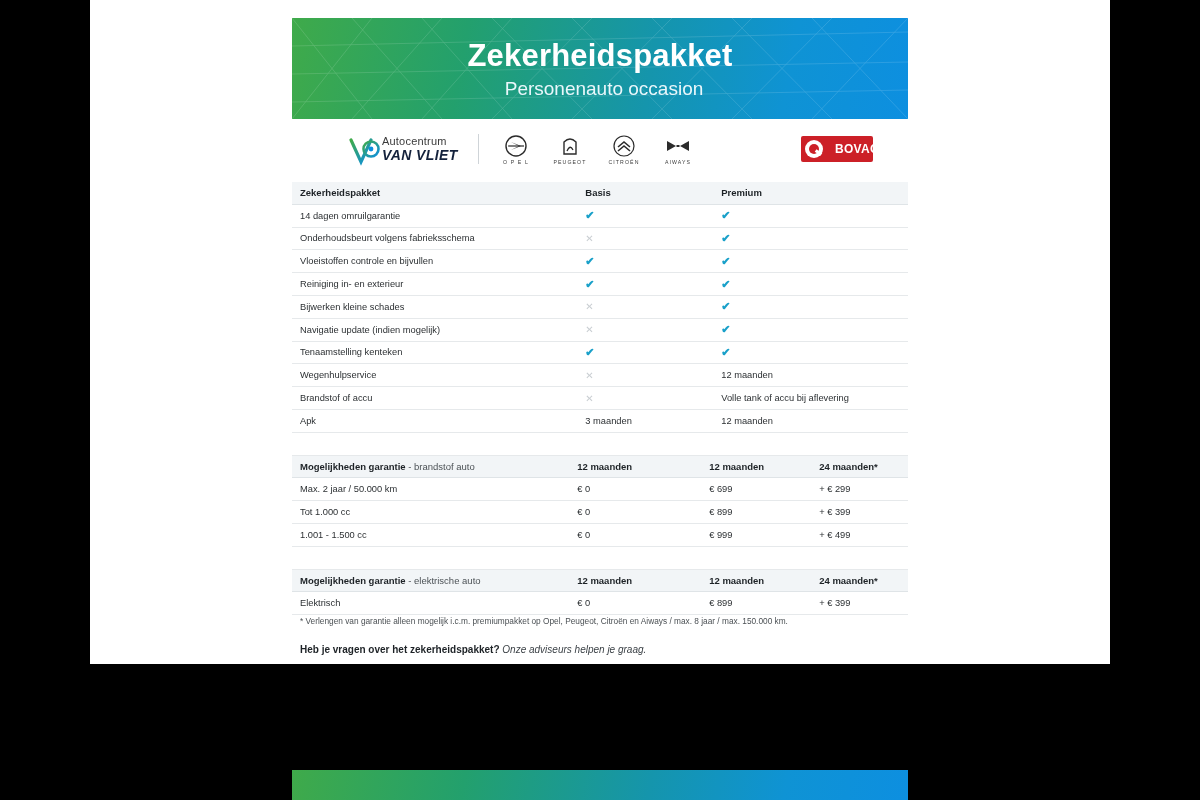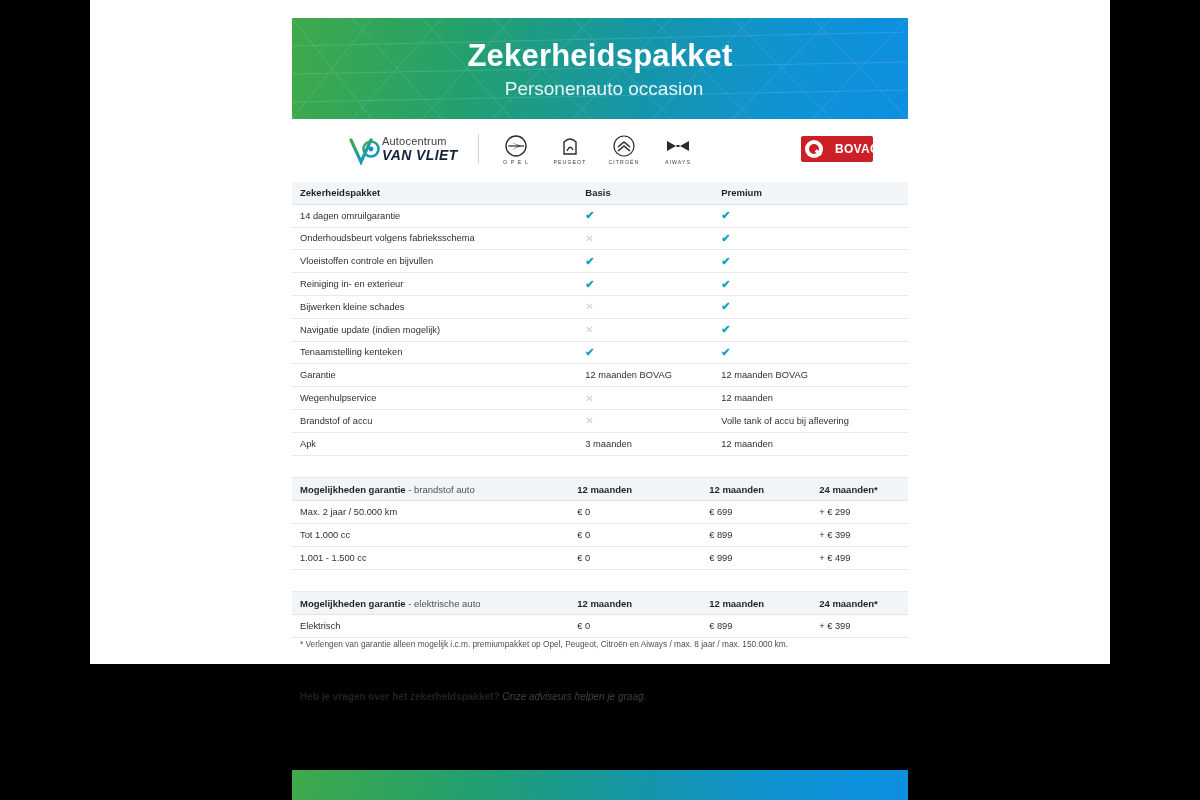--- a/index.html
+++ b/index.html
@@ -233,21 +233,21 @@
   
   .note {
     position: relative;
     font-size: 8.3px;
     line-height: 1.55;
     color: #4b5054;
     padding-left: 8px;
     width: 520px;
   }
   .question {
-    margin-top: 40px;
+    margin-top: 16px;
     padding-left: 8px;
     font-size: 10px;
     color: #1d2226;
   }
   .question b { font-weight: bold; }
   .question i { font-style: italic; color: #3b4146; }
 </style>
 </head>
 <body>
 
@@ -382,25 +382,20 @@
           <td>Navigatie update (indien mogelijk)</td>
           <td><span class="cross">✕</span></td>
           <td><span class="tick">✔</span></td>
         </tr>
         <tr>
           <td>Tenaamstelling kenteken</td>
           <td><span class="tick">✔</span></td>
           <td><span class="tick">✔</span></td>
         </tr>
         <tr>
-          <td>Garantie</td>
-          <td>12 maanden BOVAG</td>
-          <td>12 maanden BOVAG</td>
-        </tr>
-        <tr>
           <td>Wegenhulpservice</td>
           <td><span class="cross">✕</span></td>
           <td>12 maanden</td>
         </tr>
         <tr>
           <td>Brandstof of accu</td>
           <td><span class="cross">✕</span></td>
           <td>Volle tank of accu bij aflevering</td>
         </tr>
         <tr>

